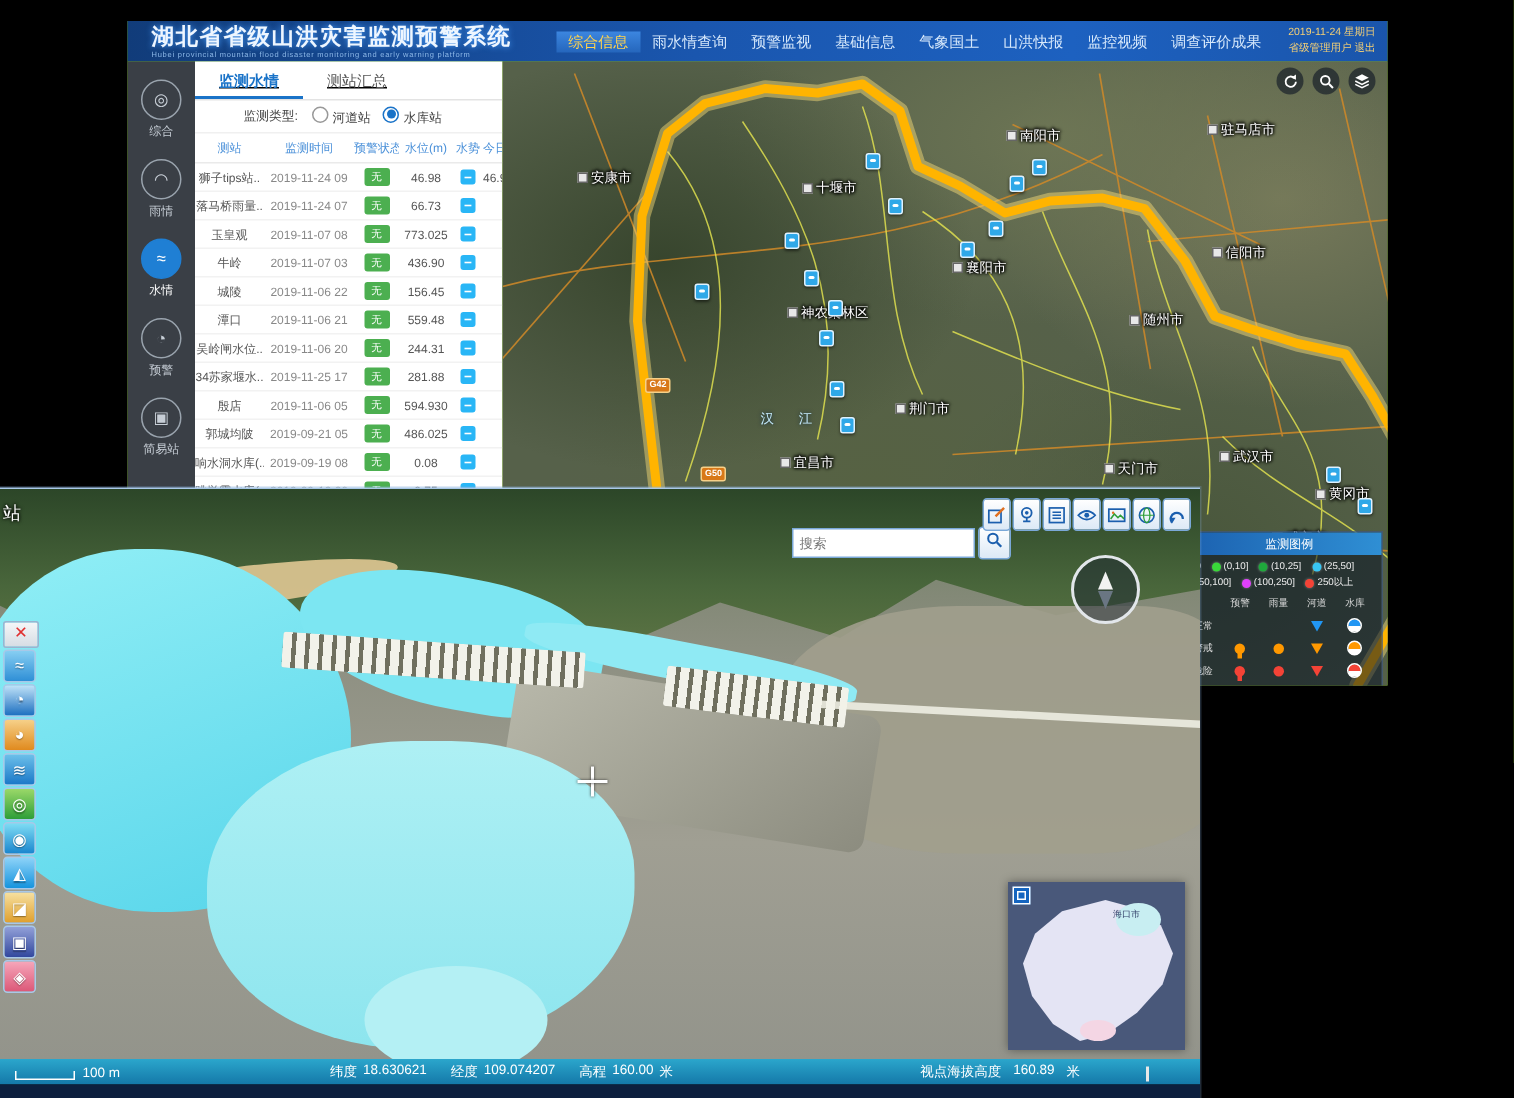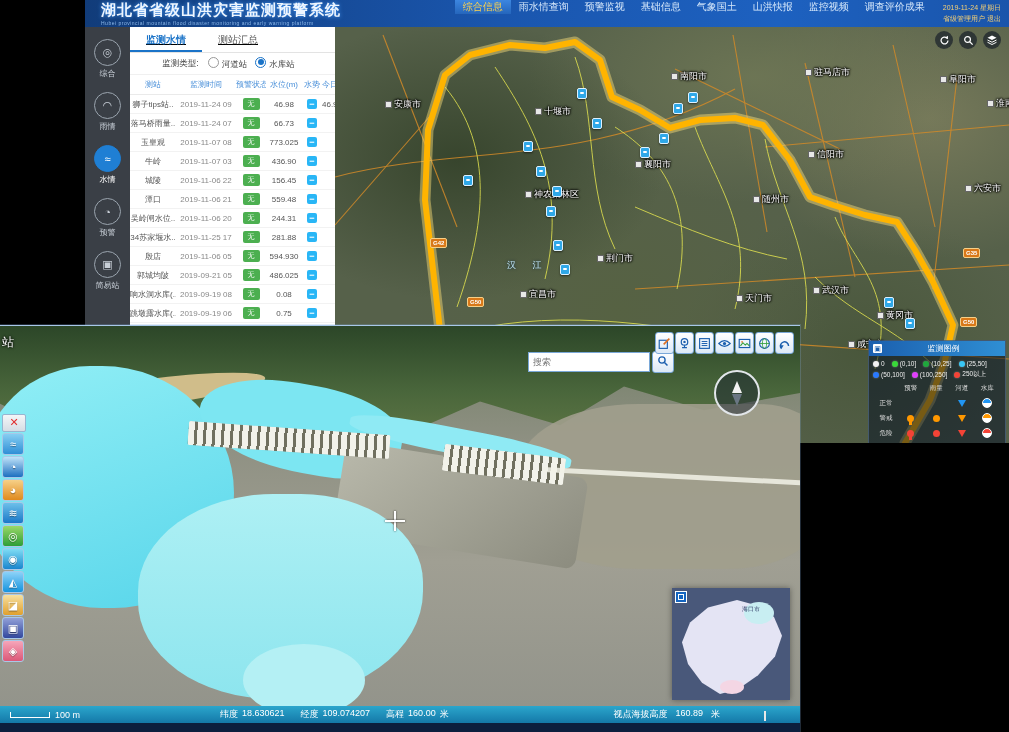--- a/index.html
+++ b/index.html
@@ -1,26 +1,26 @@
 <!DOCTYPE html>
 <html><head>
 <meta charset="utf-8">
 <style>
   html,body{margin:0;padding:0;background:#000;}
   #stage{position:relative;width:1009px;height:732px;background:#000;overflow:hidden;
          font-family:"Liberation Sans","DejaVu Sans",sans-serif;}
 
   
-  #main-app{position:absolute;left:85px;top:0;width:924px;height:443px;background:#84cc16;}
+  #main-app{position:absolute;left:85px;top:14px;width:840px;height:443px;background:#84cc16;}
   #app-header{height:27px;background:linear-gradient(90deg,#113c7a,#1a56ae 45%,#1d61c0 75%,#1a55ab);
               display:flex;align-items:stretch;overflow:hidden;}
   .title-block{margin-left:16px;display:flex;flex-direction:column;justify-content:center;min-width:250px;}
   .app-title{font-size:15px;font-weight:bold;color:#eef6ff;letter-spacing:1px;text-shadow:0 0 4px #4aa0ff;}
   .app-subtitle{font-size:5px;color:#8cb8e8;letter-spacing:.5px;}
-  #nav{display:flex;margin-left:auto;align-items:flex-start;}
+  #nav{display:flex;margin-left:auto;align-items:center;}
   .nav-item{padding:0 8px;font-size:10px;color:#d6e8fb;display:flex;align-items:center;white-space:nowrap;cursor:pointer;}
   .nav-item.active{background:linear-gradient(#3c86e0,#2566bc);color:#ffd34d;}
   .date-block{font-size:7px;color:#f3cf76;text-align:right;margin:0 8px 0 10px;display:flex;flex-direction:column;justify-content:center;line-height:1.5;white-space:nowrap;}
 
   .app-body{display:flex;height:416px;}
 
   
   #rail{width:45px;background:#3a3f46;display:flex;flex-direction:column;align-items:center;padding-top:12px;gap:13px;flex:0 0 45px;}
   .rail-item{text-align:center;color:#c7ced6;font-size:8px;cursor:pointer;}
   .rail-ico{width:25px;height:25px;border:1px solid #9aa4ae;border-radius:50%;margin:0 auto 2px;
@@ -135,21 +135,21 @@
      clip-path:polygon(55% 0,76% 6%,92% 18%,100% 38%,93% 60%,76% 80%,56% 95%,38% 100%,20% 88%,6% 68%,0 45%,8% 24%,26% 8%);}
   .inset .bay{position:absolute;left:72px;top:14px;width:30px;height:22px;border-radius:50%;background:#c8eef2;}
   .inset .pinkzone{position:absolute;left:48px;top:92px;width:24px;height:14px;border-radius:50%;background:#f4d6e4;}
   .inset .inset-city{position:absolute;left:70px;top:17px;font-size:6px;color:#33406a;}
   .inset .inset-ico{position:absolute;left:3px;top:3px;width:10px;height:10px;background:#1565c0;border:1px solid #fff;
                     display:flex;align-items:center;justify-content:center;}
   .inset .inset-ico::after{content:"";width:4px;height:4px;border:1px solid #fff;}
 
   .statusbar{height:17px;background:linear-gradient(180deg,#2ba6cc,#1478a8);display:flex;align-items:center;
              color:#fff;font-size:9px;padding:0 10px;white-space:nowrap;}
-  .scalebar{display:flex;align-items:center;gap:5px;width:150px;}
+  .scalebar{display:flex;align-items:flex-end;gap:5px;width:150px;}
   .sb-line{width:38px;height:5px;border-left:1px solid #fff;border-right:1px solid #fff;border-bottom:1px solid #fff;}
   .coord-group{display:flex;gap:16px;margin-left:60px;}
   .coord-item{display:flex;gap:4px;}
   .eye-group{margin-left:auto;margin-right:70px;display:flex;gap:8px;}
   .navstrip{height:10px;background:#0c1f3e;position:relative;}
   .navstrip::after{content:"";position:absolute;left:764px;top:-12px;width:2px;height:10px;background:#e8e8e8;}
 </style>
 </head>
 <body>
 

